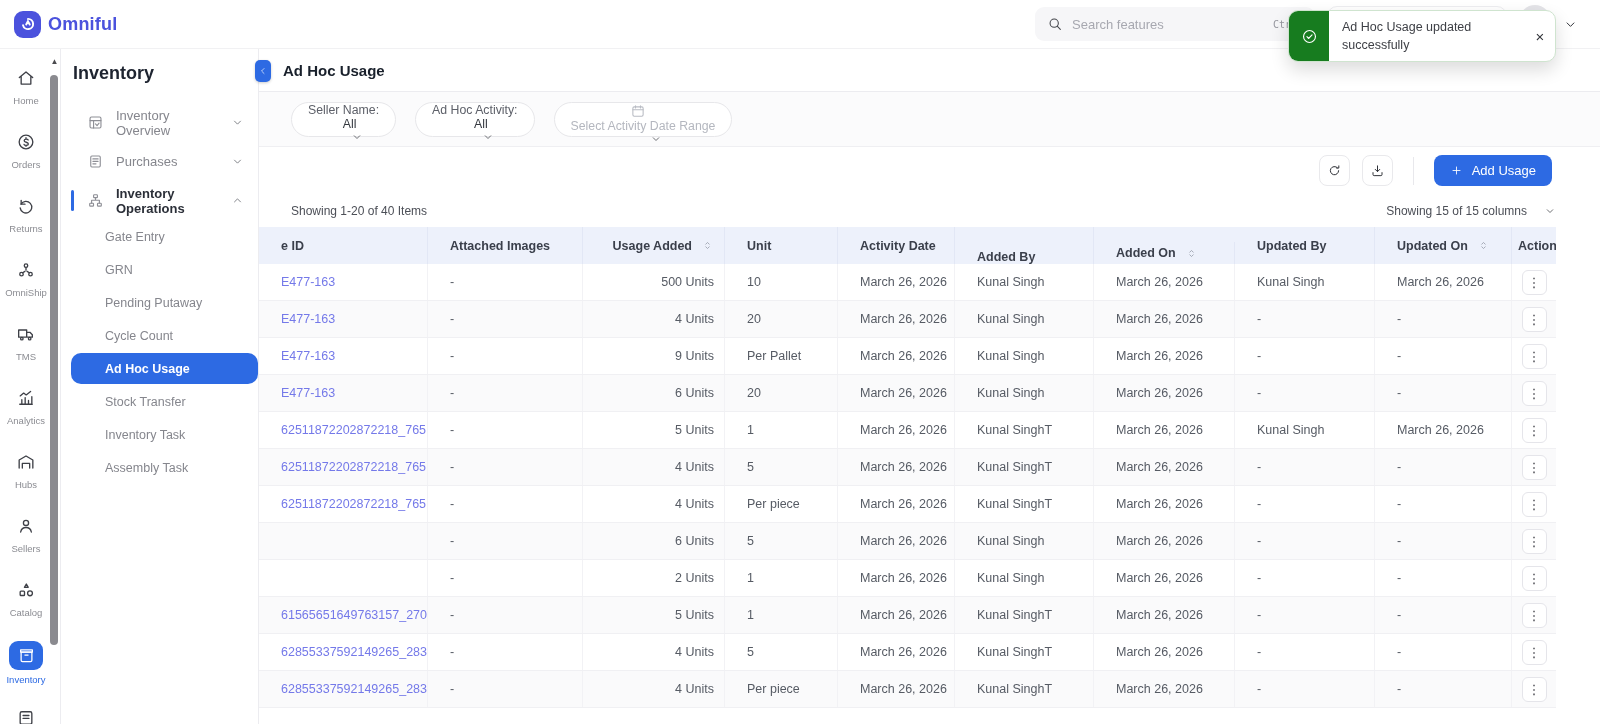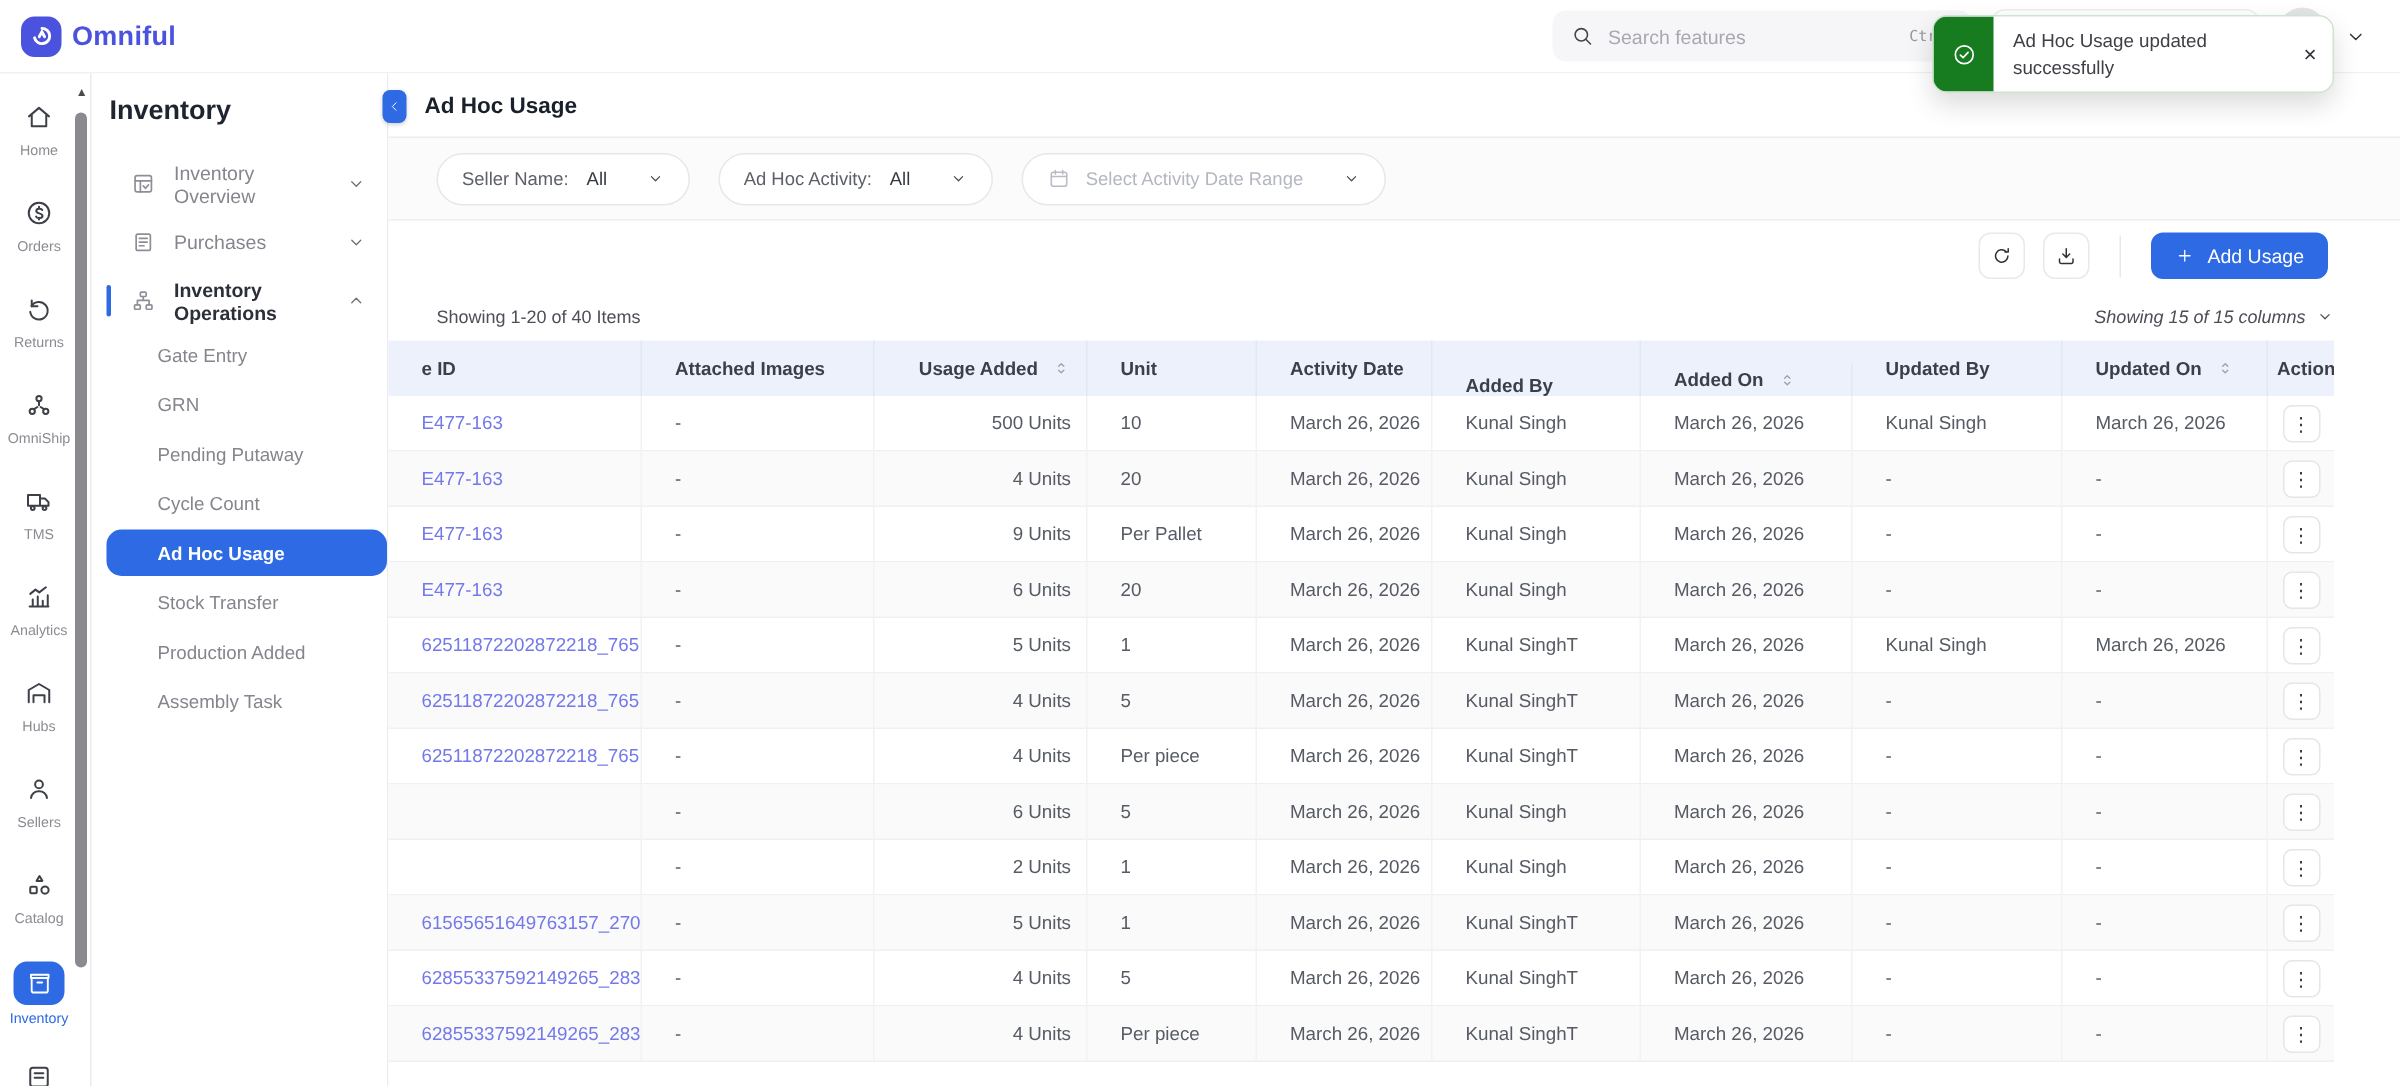--- a/index.html
+++ b/index.html
@@ -66,37 +66,37 @@
   .collapse-btn { position:absolute; left:255px; top:11px; width:16px; height:22px; background:#2d6ae3; border:none; border-radius:5px;
                   color:#fff; display:flex; align-items:center; justify-content:center; cursor:pointer; z-index:10; box-shadow:0 1px 3px rgba(0,0,0,.2); }
   .collapse-btn svg { width:10px; height:10px; }
 
   
   .content { flex:1; display:flex; flex-direction:column; min-width:0; background:#fff; }
   .page-head { height:43px; display:flex; align-items:center; padding-left:24px; border-bottom:1px solid #ececf0; }
   .page-title { font-size:15px; font-weight:700; color:#19202b; }
 
   .filterbar { height:55px; display:flex; align-items:center; gap:19px; padding-left:32px; border-bottom:1px solid #efeff2; background:#fbfbfc; }
-  .pill { height:35px; border:1px solid #e7e7ea; border-radius:18px; background:#fff; display:flex; align-items:center; padding:0 16px; font-size:12.3px; cursor:pointer; }
+  .pill { height:35px; border:1px solid #e7e7ea; border-radius:18px; background:#fff; display:flex; align-items:center; padding:0 16px; font-size:12.3px; cursor:pointer;flex-direction:column; }
   .pill .p-label { color:#5d6069; }
   .pill .p-value { color:#34383f; margin-left:12px; }
   .pill .p-chev { margin-left:26px; color:#4a4c52; } .pill .p-chev svg { width:12px; height:12px; }
   .pill .p-cal { color:#b9bcc4; margin-right:10px; } .pill .p-cal svg { width:16px; height:16px; }
   .pill .p-ph { color:#b4b7bf; }
 
   .toolbar { height:47px; display:flex; align-items:center; justify-content:flex-end; gap:12px; padding-right:48px; }
   .tool-btn { width:31px; height:31px; border:1px solid #e9e9ec; border-radius:8px; background:#fff; display:flex; align-items:center; justify-content:center; color:#2f3137; cursor:pointer; }
   .tool-btn svg { width:15px; height:15px; }
   .vdiv { width:1px; height:28px; background:#e8e8ec; margin:0 8px; }
   .add-btn { height:31px; padding:0 16px; background:#2d6ae3; border:none; border-radius:8px; color:#fff; font-size:13px;
              display:flex; align-items:center; gap:9px; cursor:pointer; font-family:inherit; }
   .add-btn svg { width:13px; height:13px; }
 
   .table-meta { height:33px; display:flex; align-items:center; justify-content:space-between; padding:0 44px 0 32px; font-size:12px; color:#4c4f57; }
-  .cols-toggle { display:flex; align-items:center; gap:7px; cursor:pointer;font-style:italic; }
+  .cols-toggle { display:flex; align-items:center; gap:17px; cursor:pointer; }
   .cols-toggle svg { width:12px; height:12px; color:#4a4c52; }
 
   .table { width:1297px; }
   .thead { display:flex; height:37px; background:#edf1fb; }
   .th { display:flex; align-items:center; padding-left:22px; font-size:12.5px; font-weight:700; color:#3a3f4b; border-right:1px solid #e2e7f5; overflow:hidden; white-space:nowrap; }
   .th:last-child { border-right:none; }
   .th.align-right { justify-content:flex-end; padding-left:0; padding-right:10px; }
   .th.align-center { padding-left:6px; }
   .sort-ic { margin-left:9px; color:#9aa0ad; flex-shrink:0; } .sort-ic svg { width:13px; height:13px; }
   .tr { display:flex; height:37px; background:#fff; border-bottom:1px solid #f0f0f3; }
@@ -322,21 +322,21 @@
               <path d="M6.5 14.5 12 9l5.5 5.5"></path>
             </svg>
           </span>
         </div>
         <div class="sub-item">Gate Entry</div>
         <div class="sub-item">GRN</div>
         <div class="sub-item">Pending Putaway</div>
         <div class="sub-item">Cycle Count</div>
         <div class="sub-item active">Ad Hoc Usage</div>
         <div class="sub-item">Stock Transfer</div>
-        <div class="sub-item">Production Added</div>
+        <div class="sub-item">Inventory Task</div>
         <div class="sub-item">Assembly Task</div>
       </div>
   </aside>
   <button class="collapse-btn">
     <span>
         <svg viewBox="0 0 24 24" fill="none" stroke="currentColor" stroke-width="1.6" stroke-linecap="round" stroke-linejoin="round">
           <path d="M14.5 6 8.5 12l6 6"></path>
         </svg>
       </span>
   </button>

